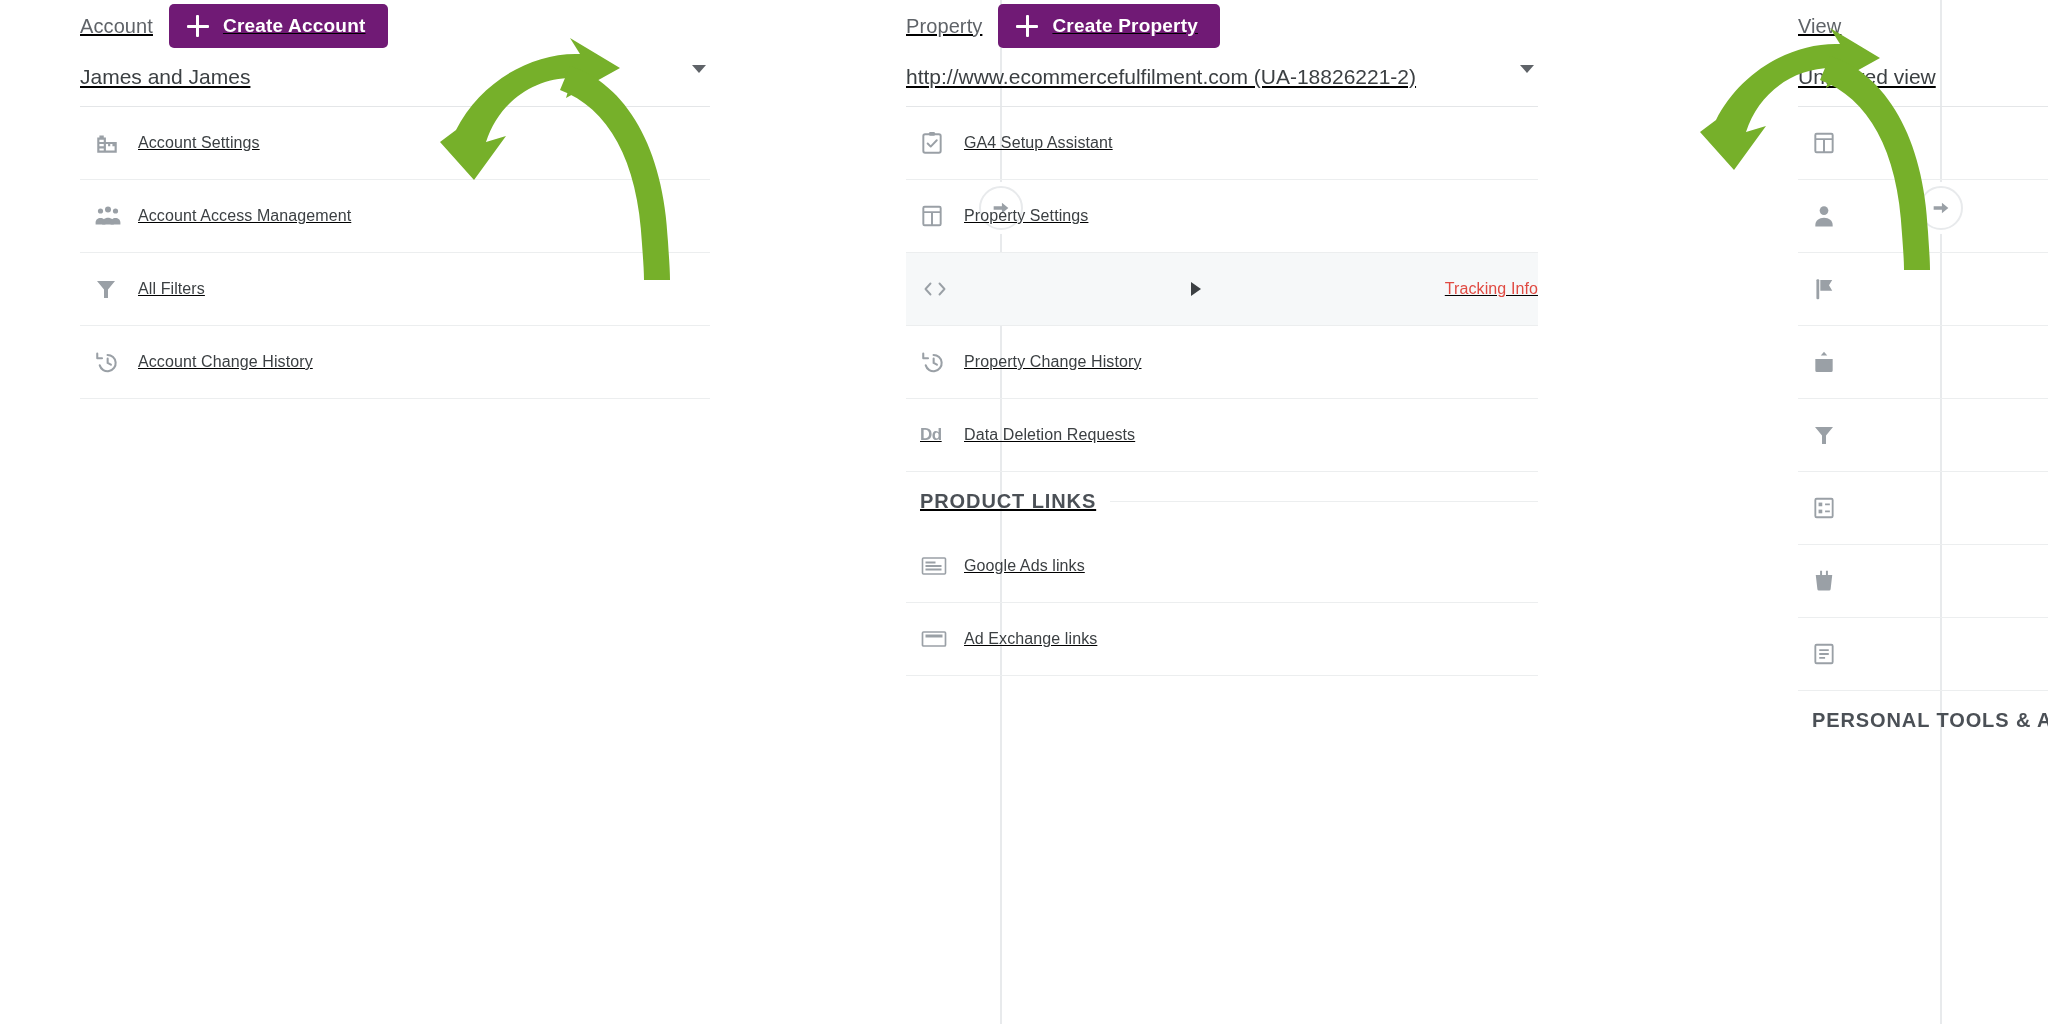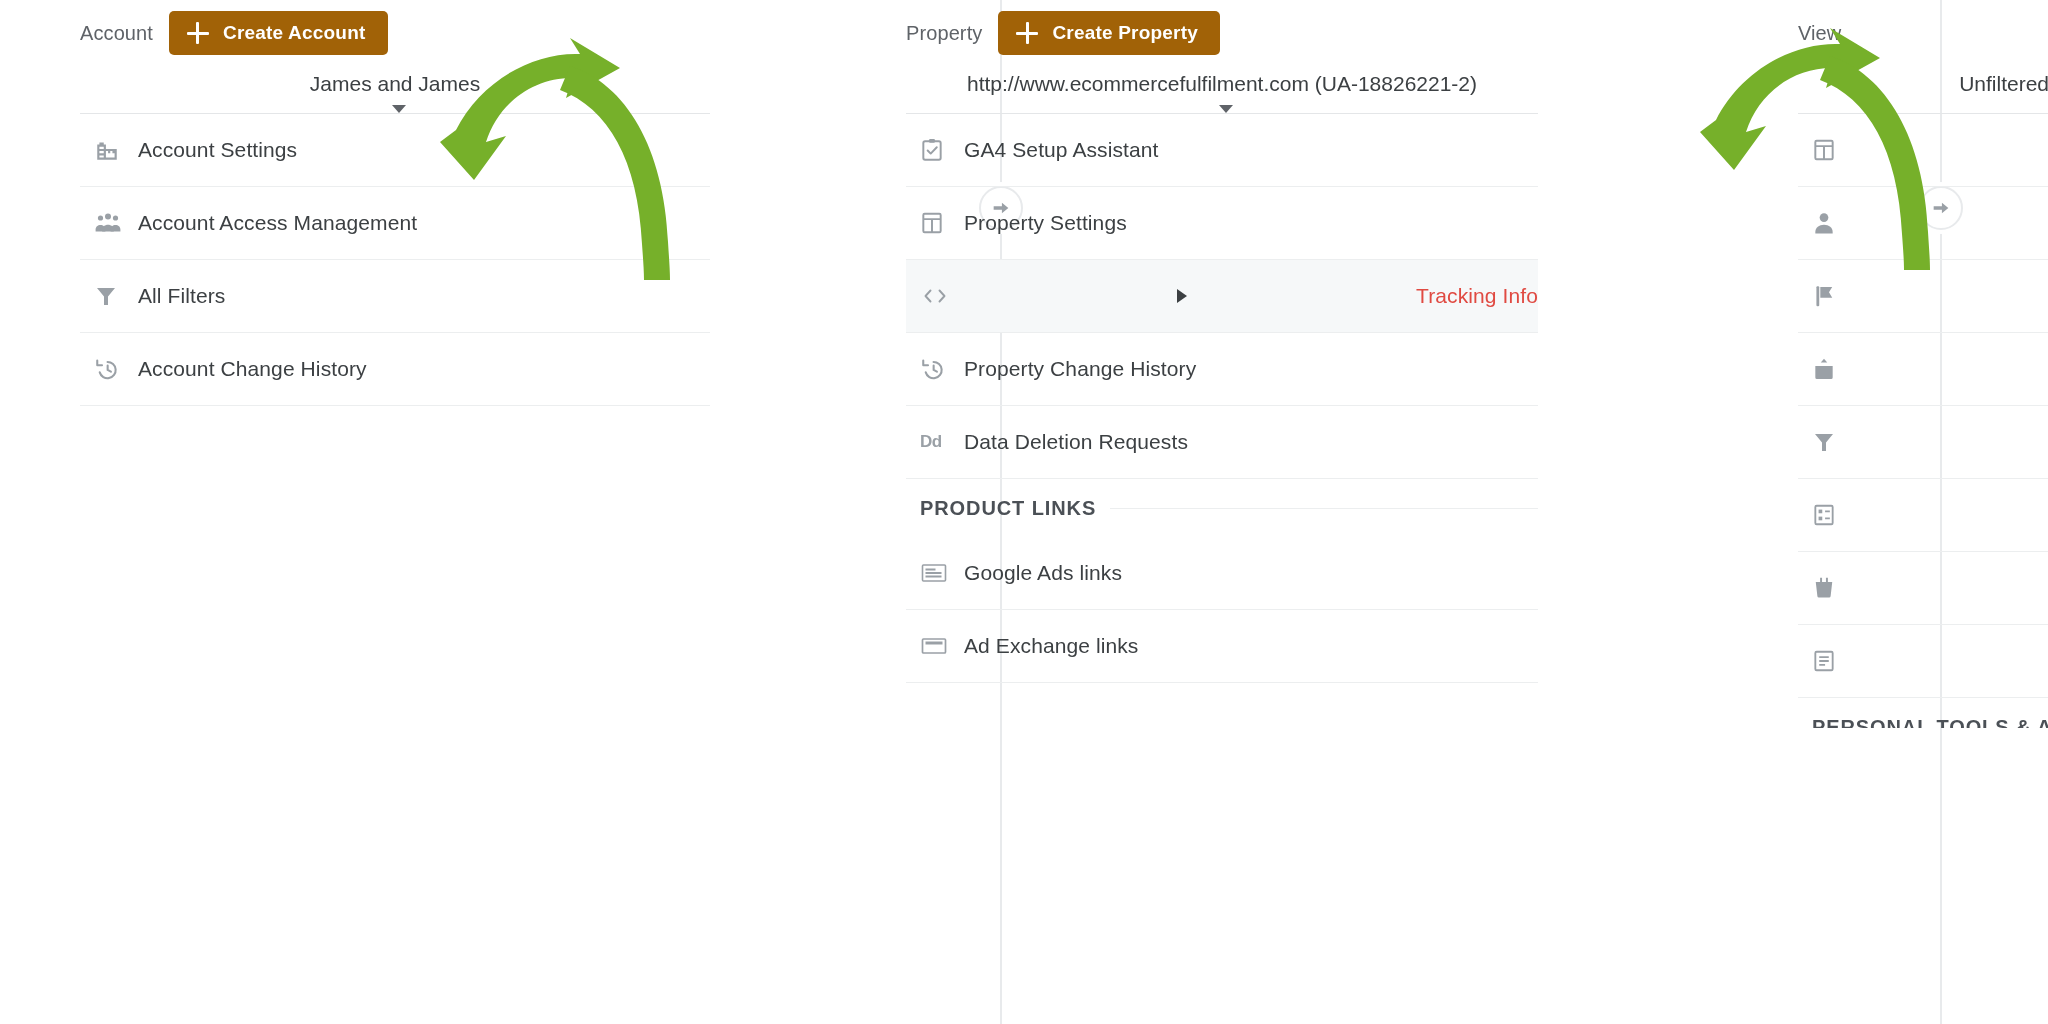--- a/index.html
+++ b/index.html
@@ -18,22 +18,23 @@
     width: 2048px;
     height: 1024px;
     display: flex;
     align-items: flex-start;
   }
 
   
   .column {
     position: relative;
     height: 728px;
-    padding-top: 14px;
+    padding-top: 7px;
     flex: 0 0 auto;
+    text-decoration: underline;
   }
   .col-account  { width: 890px; padding-left: 80px; }
   .col-property { width: 890px; padding-left: 16px; }
   .col-view     { width: 268px; padding-left: 18px; overflow: hidden; }
 
   
   .col-head {
     display: flex;
     align-items: center;
     gap: 16px;
@@ -42,21 +43,21 @@
   .col-head-label {
     font-size: 20px;
     color: #5f6368;
     letter-spacing: .1px;
     white-space: nowrap;
   }
   .create-btn {
     display: inline-flex;
     align-items: center;
     gap: 14px;
-    background: #a16207;
+    background: #701a75;
     color: #fff;
     border: none;
     border-radius: 5px;
     padding: 11px 22px 11px 18px;
     font-family: "Liberation Sans", sans-serif;
     font-size: 19px;
     font-weight: bold;
     letter-spacing: .2px;
     cursor: pointer;
     white-space: nowrap;
@@ -65,25 +66,23 @@
   .plus-icon::before, .plus-icon::after {
     content:""; position:absolute; background:#fff; border-radius:1px;
   }
   .plus-icon::before { left: 0; top: 9.5px; width: 22px; height: 3px; }
   .plus-icon::after  { top: 0; left: 9.5px; height: 22px; width: 3px; }
 
   
   .selector {
     margin-top: 20px;
     display: flex;
-    align-items: center;
     height: 42px;
     border-bottom: 1px solid #e4e6e8;
     cursor: pointer;
-    flex-direction: column;
   }
   .col-account  .selector { width: 630px; }
   .col-property .selector { width: 632px; }
   .col-view     .selector { width: 460px; }
 
   .selector-value {
     flex: 1 1 auto;
     font-size: 21px;
     color: #3c4043;
     white-space: nowrap;
@@ -131,21 +130,21 @@
     display: flex;
     align-items: center;
   }
   .tri {
     width: 0; height: 0;
     border-top: 7px solid transparent;
     border-bottom: 7px solid transparent;
     border-left: 10px solid #3c4043;
   }
   .mi-label {
-    font-size: 21px;
+    font-size: 16px;
     color: #3c4043;
     white-space: nowrap;
     letter-spacing: .1px;
   }
   .menu-item.active .mi-label { color: #e04a42; }
 
   
   .section-head {
     display: flex;
     align-items: center;

